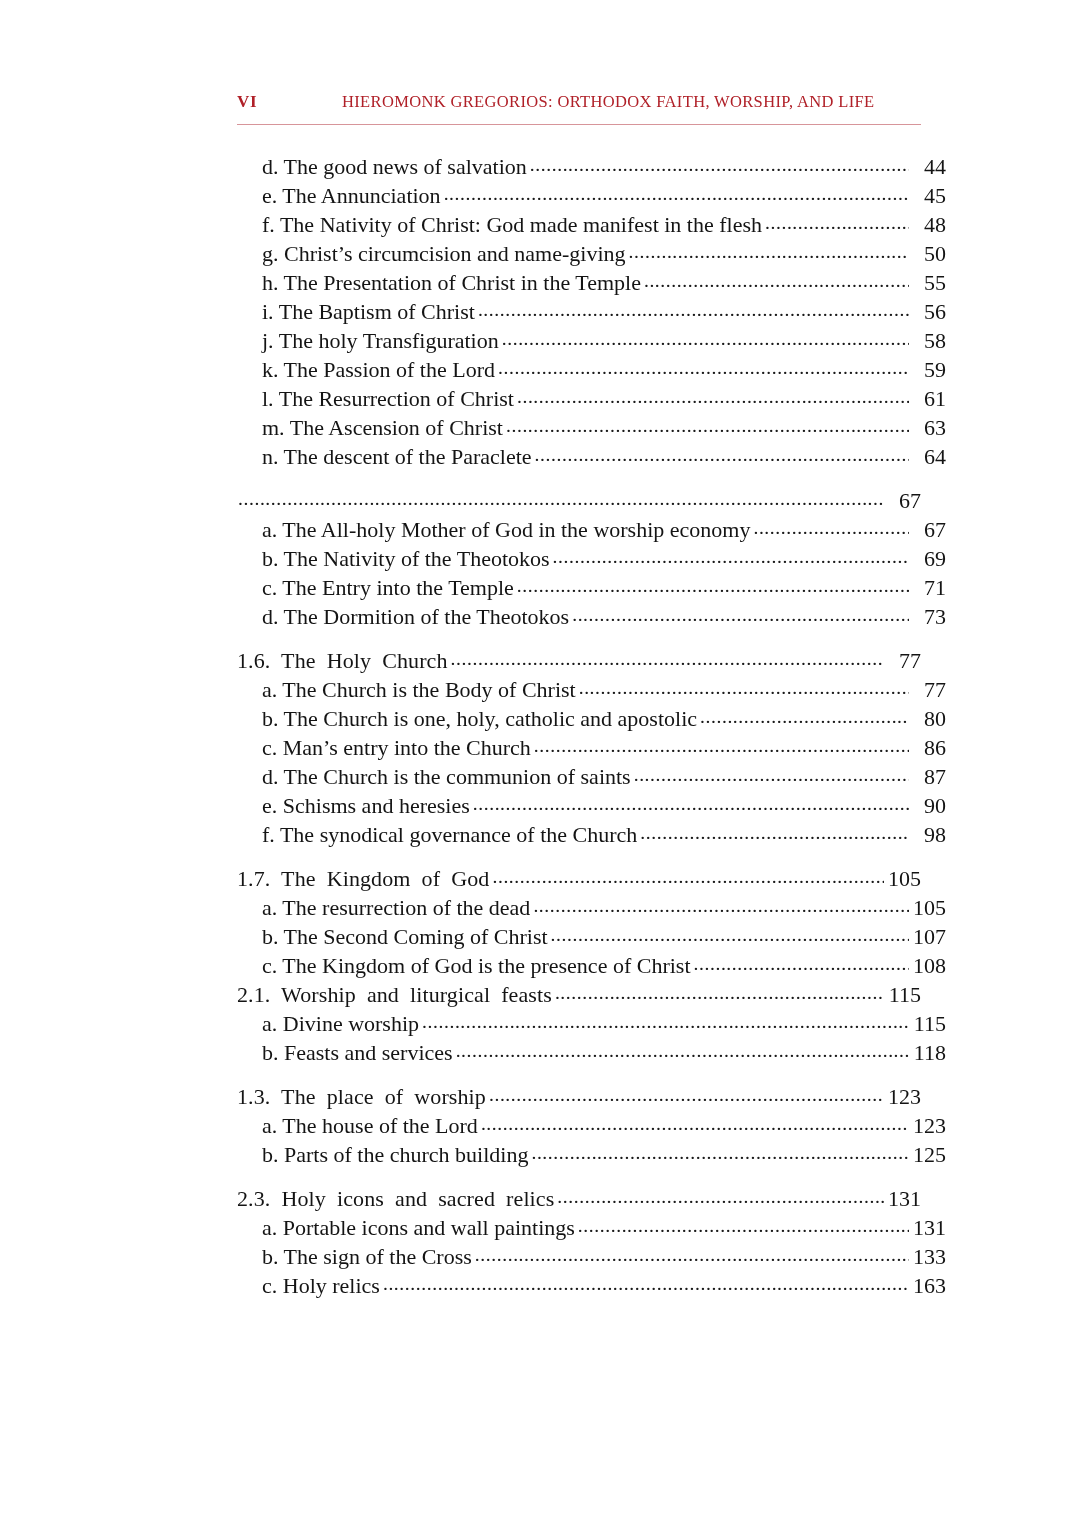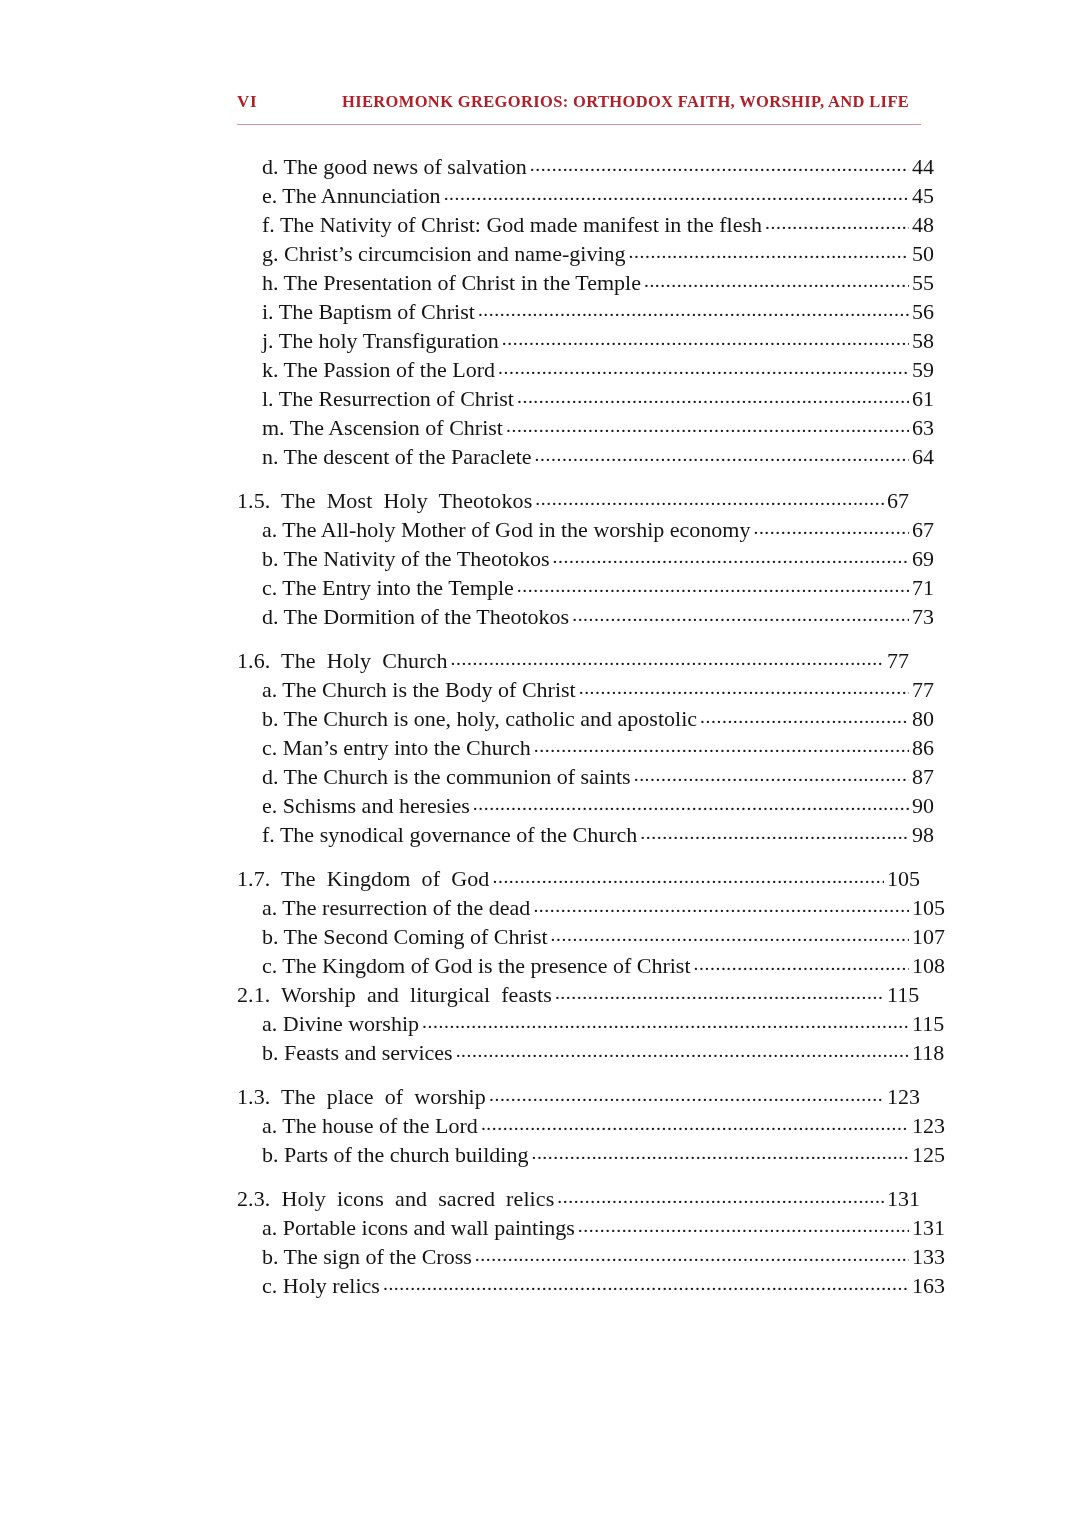--- a/index.html
+++ b/index.html
@@ -35,21 +35,21 @@
     color: #b02028;
     font-size: 17px;
     font-weight: 700;
     letter-spacing: 0.6px;
     width: 105px;
     flex: 0 0 105px;
   }
   .head-title {
     color: #b02028;
     font-size: 16.5px;
-    font-weight: 700;
+    font-weight: 400;
     letter-spacing: 0.35px;
     white-space: nowrap;
   }
   .head-rule {
     position: absolute;
     left: 237px;
     top: 124px;
     width: 684px;
     height: 1px;
     background: #d7959a;
@@ -98,21 +98,21 @@
     letter-spacing: 0.6px;
     color: #1a1a1a;
     white-space: nowrap;
     position: absolute;
     bottom: 0;
     left: 0;
     line-height: 1em;
   }
   .entry .page-no {
     flex: 0 0 auto;
-    text-align: left;
+    text-align: right;
     min-width: 34px;
     padding-left: 2px;
   }
 
   
   .entry.level-section .label {
     letter-spacing: 0.1px;
     word-spacing: 5.5px;
   }
   .entry.level-sub {
@@ -198,21 +198,20 @@
             <span class="page-no">63</span>
           </div>
           <div class="entry level-sub">
             <span class="label">n. The descent of the Paraclete</span>
             <span class="leader"></span>
             <span class="page-no">64</span>
           </div>
         </div>
         <div class="group">
           <div class="entry level-section">
-            <span class="label">1.5. The Most Holy Theotokos</span>
             <span class="leader"></span>
             <span class="page-no">67</span>
           </div>
           <div class="entry level-sub">
             <span class="label">a. The All-holy Mother of God in the worship economy</span>
             <span class="leader"></span>
             <span class="page-no">67</span>
           </div>
           <div class="entry level-sub">
             <span class="label">b. The Nativity of the Theotokos</span>

